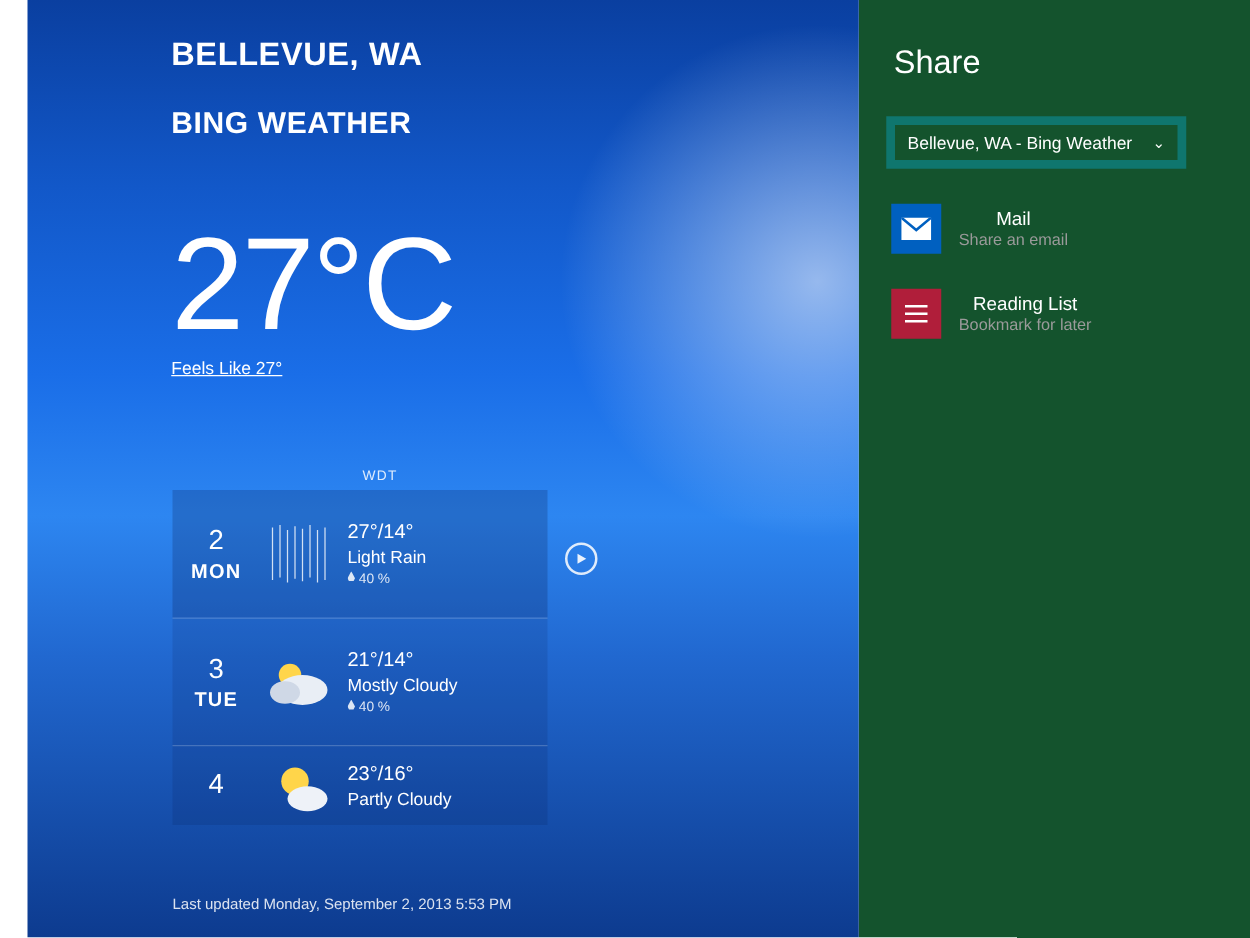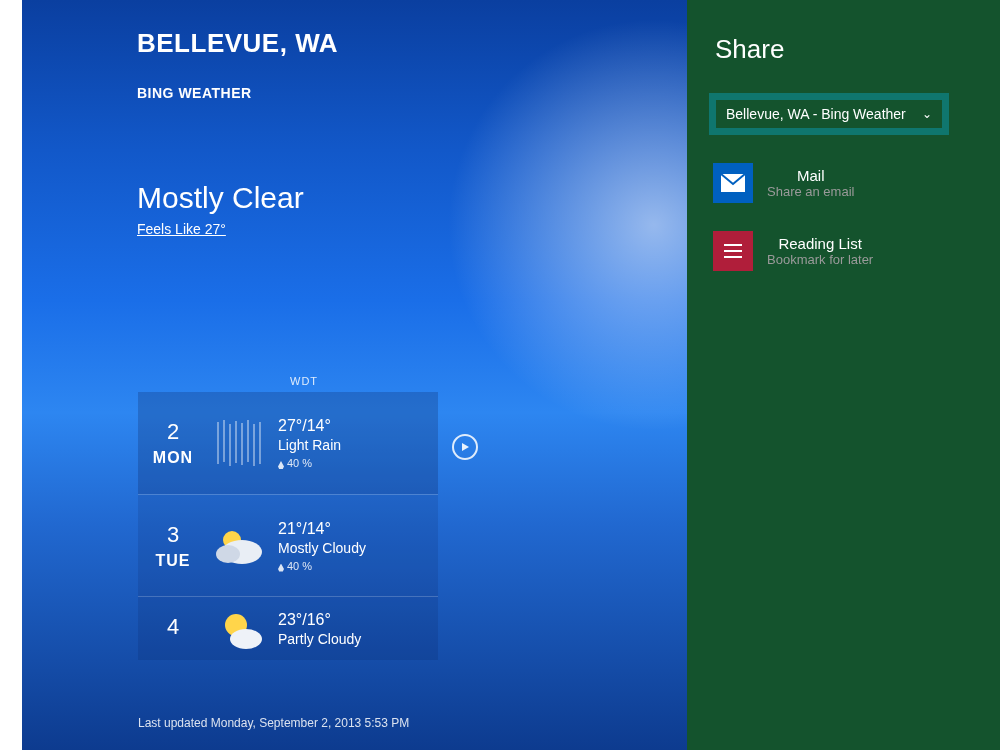--- a/index.html
+++ b/index.html
@@ -10,21 +10,21 @@
   #weather {
     position: relative;
     width: 665px;
     height: 750px;
     background: radial-gradient(circle at 95% 30%, rgba(255,255,255,0.55) 0%, rgba(255,255,255,0) 25%),
                 linear-gradient(180deg, #0a3fa0 0%, #1258c9 20%, #1a6ee8 40%, #2d86f1 55%, #2168d0 70%, #0d3b8f 100%);
     color: #fff;
     font-weight: 300;
   }
   .loc-title { position: absolute; left: 115px; top: 28px; font-size: 26px; font-weight: 700; letter-spacing: 0.5px; }
-  .loc-sub   { position: absolute; left: 115px; top: 85px; font-size: 14px; font-weight: 700; letter-spacing: 0.5px; }
+  .loc-sub   { position: absolute; left: 115px; top: 85px; font-size: 24px; font-weight: 700; letter-spacing: 0.5px; }
 
   .bigtemp-wrap { position: absolute; left: 115px; top: 175px; }
   .bigtemp { font-size: 105px; font-weight: 200; line-height: 1; letter-spacing: -2px; }
   .cond    { font-size: 30px; font-weight: 300; margin-top: 6px; }
   .feels   { font-size: 14px; font-weight: 400; margin-top: 6px; text-decoration: underline; }
 
   .wdt { position: absolute; left: 268px; top: 375px; font-size: 11px; letter-spacing: 1px; color: rgba(255,255,255,0.85); }
 
   .forecast {
     position: absolute; left: 116px; top: 392px; width: 300px;
@@ -37,21 +37,21 @@
     padding: 0 6px 0 6px;
   }
   .frow:first-child { border-top: none; background: rgba(0,0,40,0.18); }
   .fday { width: 58px; text-align: center; }
   .fday .dnum { font-size: 22px; font-weight: 300; }
   .fday .dname{ font-size: 16px; font-weight: 700; letter-spacing: 1px; margin-top:4px;}
   .ficon { width: 72px; height: 60px; display:flex; align-items:center; justify-content:center; }
   .ftext { flex: 1; padding-left: 4px; }
   .ftext .hilo { font-size: 16px; font-weight: 400; }
   .ftext .fcond{ font-size: 14px; margin-top: 2px; }
-  .ftext .fpop { font-size: 11px; margin-top: 4px; color: rgba(255,255,255,0.85); display:flex; align-items:flex-end; gap:3px;}
+  .ftext .fpop { font-size: 11px; margin-top: 4px; color: rgba(255,255,255,0.85); display:flex; align-items:flex-start; gap:3px;}
 
   .frow3 { height: 64px; overflow:hidden; }
 
   .playbtn {
     position: absolute; left: 430px; top: 434px;
     width: 26px; height: 26px; border: 2px solid rgba(255,255,255,0.85); border-radius: 50%;
     display: flex; align-items: center; justify-content: center;
     cursor: pointer;
   }
   .playbtn svg { width: 10px; height: 10px; }
@@ -86,21 +86,21 @@
 </head>
 <body>
 
 <div id="app">
 
   <div id="weather">
     <div class="loc-title">BELLEVUE, WA</div>
     <div class="loc-sub">BING WEATHER</div>
 
     <div class="bigtemp-wrap">
-      <div class="cond">Mostly Clear</div>
+      <div class="bigtemp">27°C</div>
       <div class="feels">Feels Like 27°</div>
     </div>
 
     <div class="wdt">WDT</div>
 
     <div class="forecast">
 
       <div class="frow">
         <div class="fday">
           <div class="dnum">2</div>

